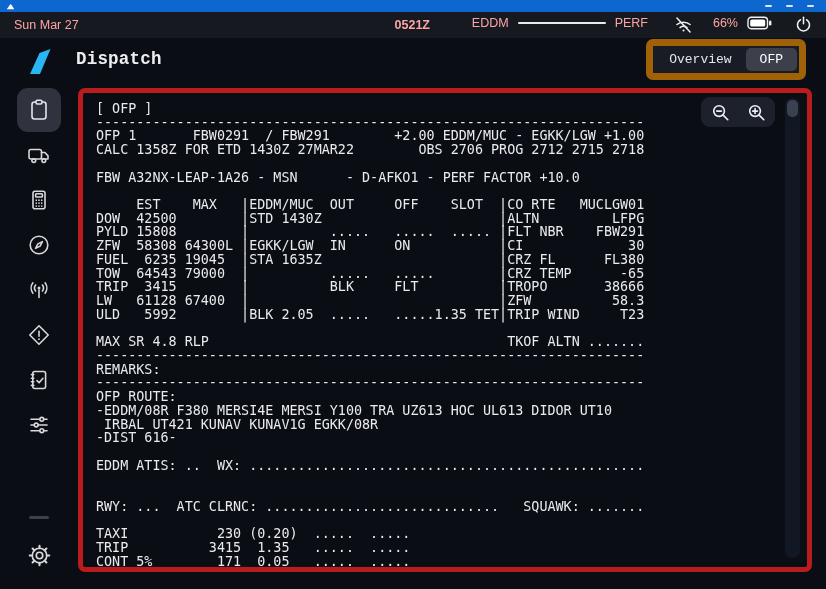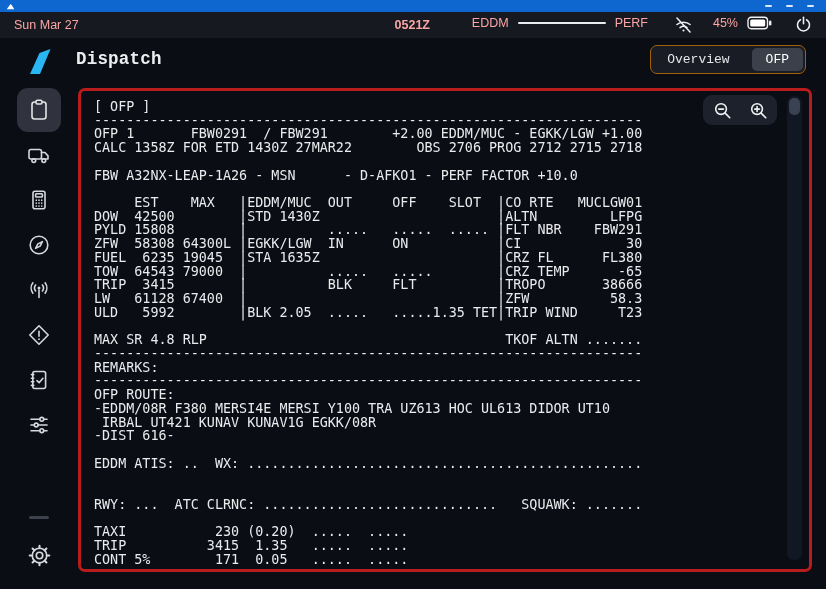--- a/index.html
+++ b/index.html
@@ -19,36 +19,36 @@
   .sb-right { margin-left:auto; display:flex; align-items:flex-start; gap:9px; }
   .sb-route { display:flex; align-items:center; gap:9px; margin-right:16px; }
   .sb-route .routeline { width:88px; height:2px; background:#e9ebee; border-radius:1px; }
   .sb-batt-pct { margin-left:10px; }
   .sb-icon svg { display:block; }
 
   
   .header { height:42px; display:flex; align-items:center; padding:0 20px 0 27px;font-family:Liberation Mono, monospace; }
   .logo { width:26px; height:27px; margin-top:4px; }
   .page-title { font-size:17.5px; font-weight:700; letter-spacing:.2px; margin-left:23px; }
-  .tabs { margin-left:auto; background:#191c24; border:1px solid #a16207; border-radius:7px; padding:2px; display:flex; }
+  .tabs { margin-left:auto; background:#191c24; border:7px solid #a16207; border-radius:7px; padding:2px; display:flex; }
   .tab { font-size:13px; color:#e4e6e9; padding:4px 14px; border-radius:5px; cursor:default; }
-  .tab.active { background:#3b404b; color:#ffffff;margin-left:8px; }
+  .tab.active { background:#3b404b; color:#ffffff; }
 
   
   .appbody { display:flex; height:509px; }
   .sidebar { width:78px; flex:0 0 78px; display:flex; flex-direction:column; align-items:center; padding-top:8px; }
   .side-btn { width:44px; height:44px; border-radius:11px; display:flex; align-items:center; justify-content:center; margin-bottom:1px; }
   .side-btn.active { background:#30333d; }
   .side-btn svg { display:block; }
   .side-spacer { flex:1; }
   .side-divider { width:20px; height:3px; border-radius:2px; background:#3c414b; margin-bottom:14px; }
   .side-gear { margin-bottom:12px; }
 
   .main { flex:1; position:relative; }
-  .panel { position:relative; margin:8px 14px 0 0; height:484px; border:3px solid #b91c1c; border-radius:7px; background:#0b0d14; overflow:hidden; }
+  .panel { position:relative; margin:8px 14px 0 0; height:484px; border:5px solid #b91c1c; border-radius:7px; background:#0b0d14; overflow:hidden; }
   pre.ofp { position:absolute; left:13px; top:9px; font-family:"DejaVu Sans Mono", monospace; font-size:13.4px; line-height:13.72px; color:#e9ebed; white-space:pre; }
 
   .zoombox { position:absolute; top:4px; right:32px; background:#1d212c; border-radius:9px; padding:3px 7px; display:flex; gap:12px; align-items:center; }
   .zoombtn { width:24px; height:24px; display:flex; align-items:center; justify-content:center; border-radius:6px; }
 
   .scrollgutter { position:absolute; top:5px; right:7px; bottom:9px; width:15px; background:#121724; border-radius:7px; }
   .scrollthumb { position:absolute; top:2px; left:2px; width:11px; height:17px; background:#3a4150; border-radius:5px; }
 </style>
 </head>
 <body>
@@ -74,21 +74,21 @@
       <span>PERF</span>
     </div>
     <span class="sb-icon">
       <svg width="21" height="18" viewBox="0 0 24 20" fill="none" stroke="#eef0f2" stroke-width="1.7" stroke-linecap="round">
         <path d="M4.5 9.5 C8.5 5.8 15.5 5.8 19.5 9.5"></path>
         <path d="M8 13 C10.3 11 13.7 11 16 13"></path>
         <circle cx="12" cy="16.3" r="1.2" fill="#eef0f2" stroke="none"></circle>
         <path d="M4.5 2 L19.5 18"></path>
       </svg>
     </span>
-    <span class="sb-batt-pct">45%</span>
+    <span class="sb-batt-pct">66%</span>
     <span class="sb-icon">
       <svg width="25" height="14" viewBox="0 0 25 14" fill="none">
         <rect x="1" y="1.2" width="19.5" height="11.5" rx="3.2" stroke="#eef0f2" stroke-width="1.4"></rect>
         <rect x="3.2" y="3.4" width="15" height="7.1" rx="1.6" fill="#ffffff"></rect>
         <rect x="22" y="4.6" width="2.4" height="4.8" rx="1.2" fill="#eef0f2"></rect>
       </svg>
     </span>
     <span class="sb-icon" style="margin-left:14px;">
       <svg width="17" height="17" viewBox="0 0 20 20" fill="none" stroke="#eef0f2" stroke-width="1.8" stroke-linecap="round">
         <path d="M6.4 4.4 A7.1 7.1 0 1 0 13.6 4.4"></path>

